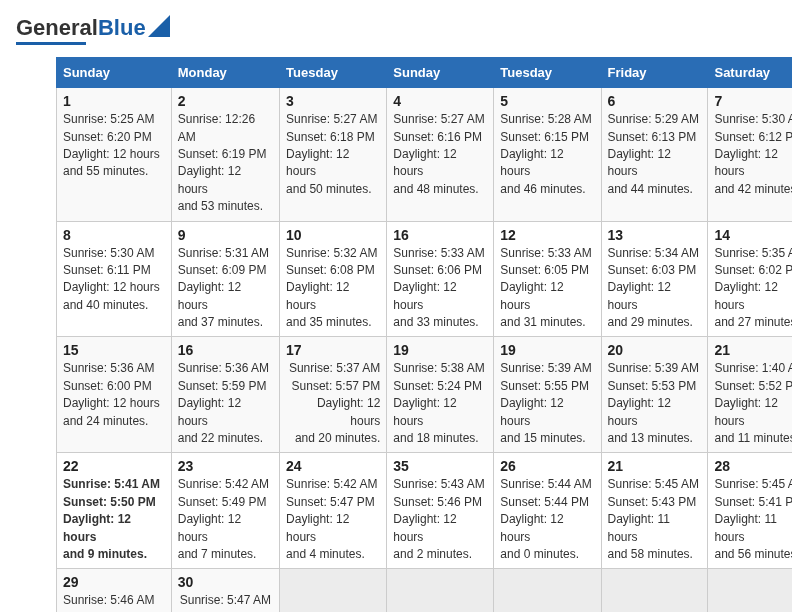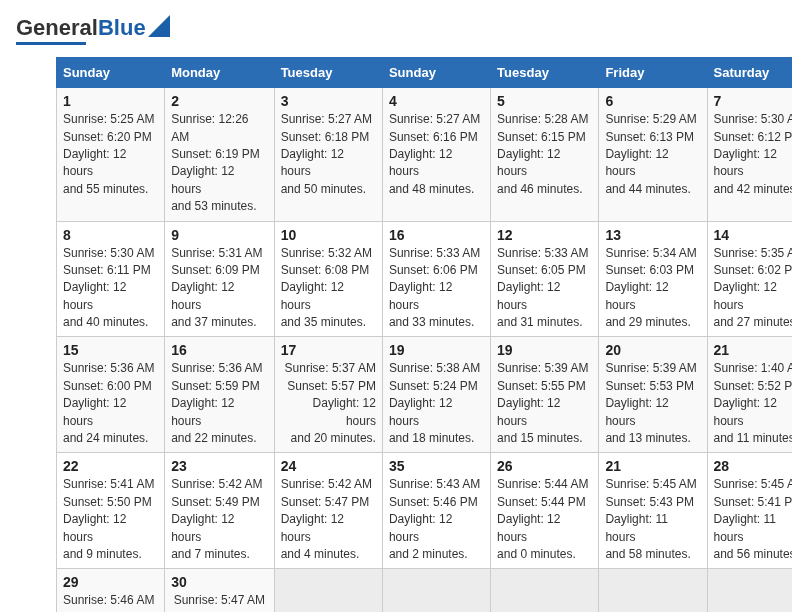--- a/index.html
+++ b/index.html
@@ -273,21 +273,21 @@
           <span class="day-num">21</span>
           <div class="day-info" style="white-space: pre-line;">Sunrise: 1:40 AM
 Sunset: 5:52 PM
 Daylight: 12 hours
 and 11 minutes.</div>
         </td>
       </tr>
       <tr>
         <td>
           <span class="day-num">22</span>
-          <div class="day-info" style="white-space: pre-line;">Sunrise: 5:41 AM
+          <div class="day-info" style="white-space: pre-line; font-weight: bold;">Sunrise: 5:41 AM
 Sunset: 5:50 PM
 Daylight: 12 hours
 and 9 minutes.</div>
         </td>
         <td>
           <span class="day-num">23</span>
           <div class="day-info" style="white-space: pre-line;">Sunrise: 5:42 AM
 Sunset: 5:49 PM
 Daylight: 12 hours
 and 7 minutes.</div>

